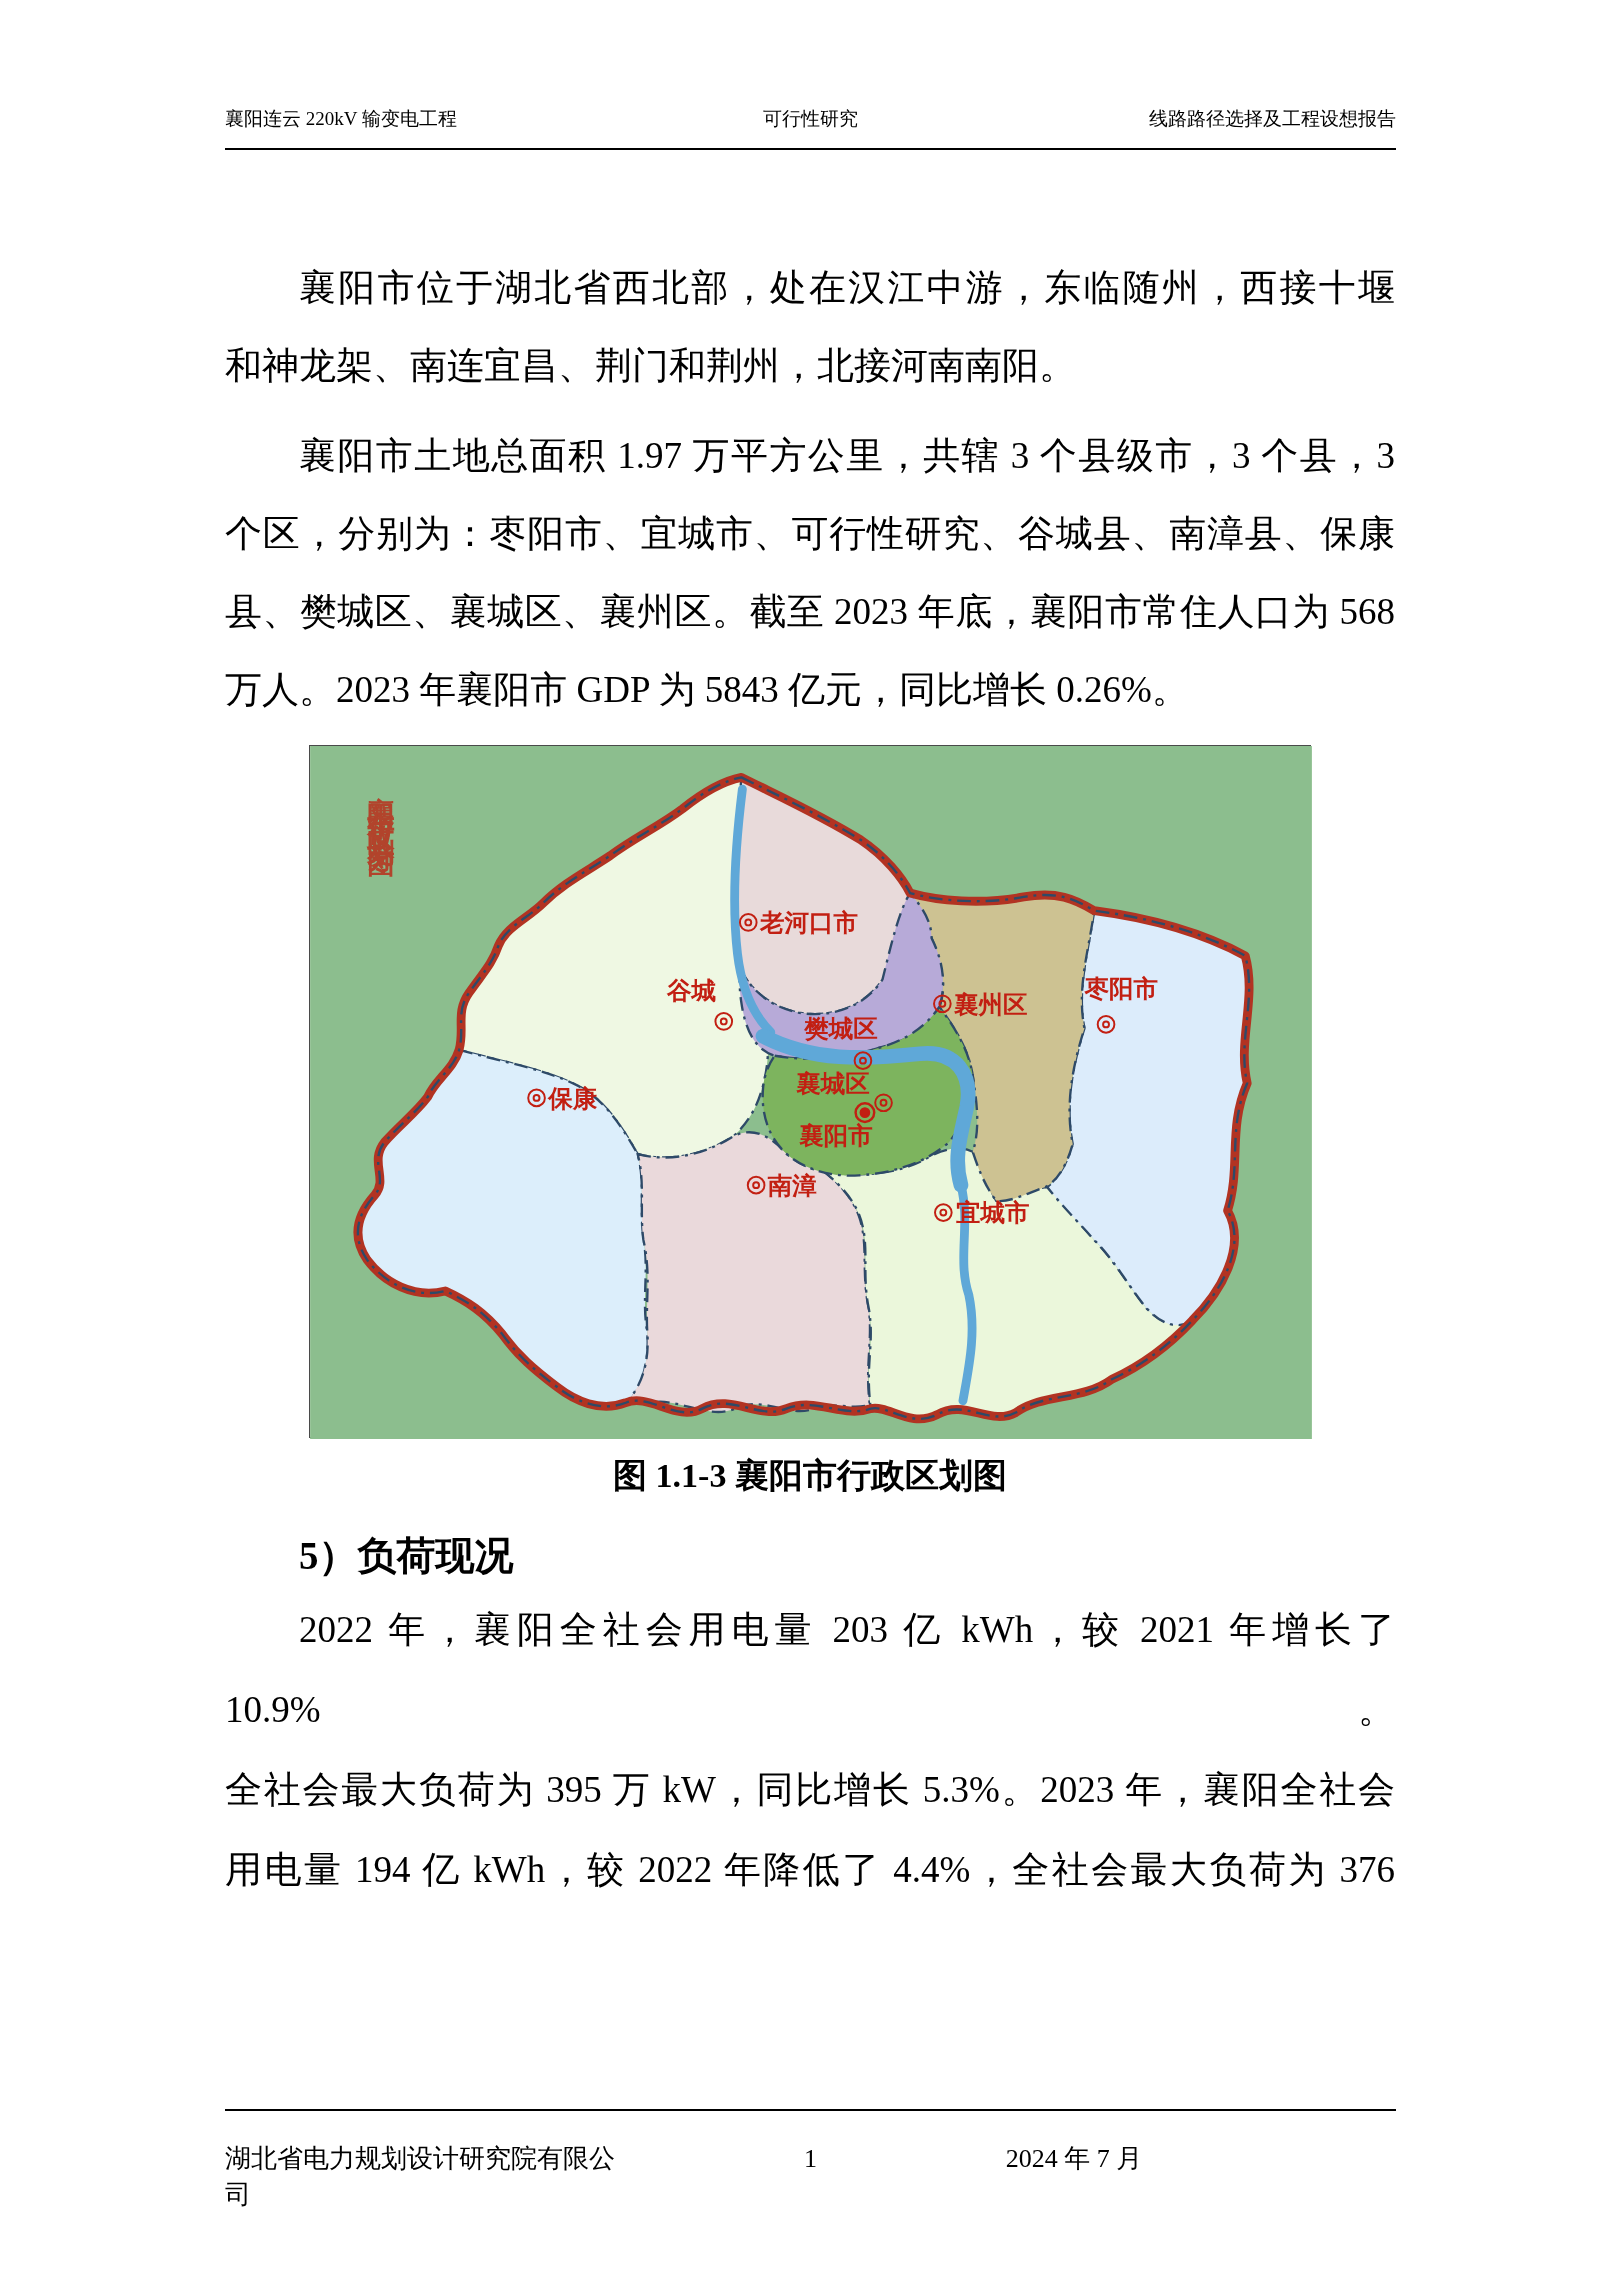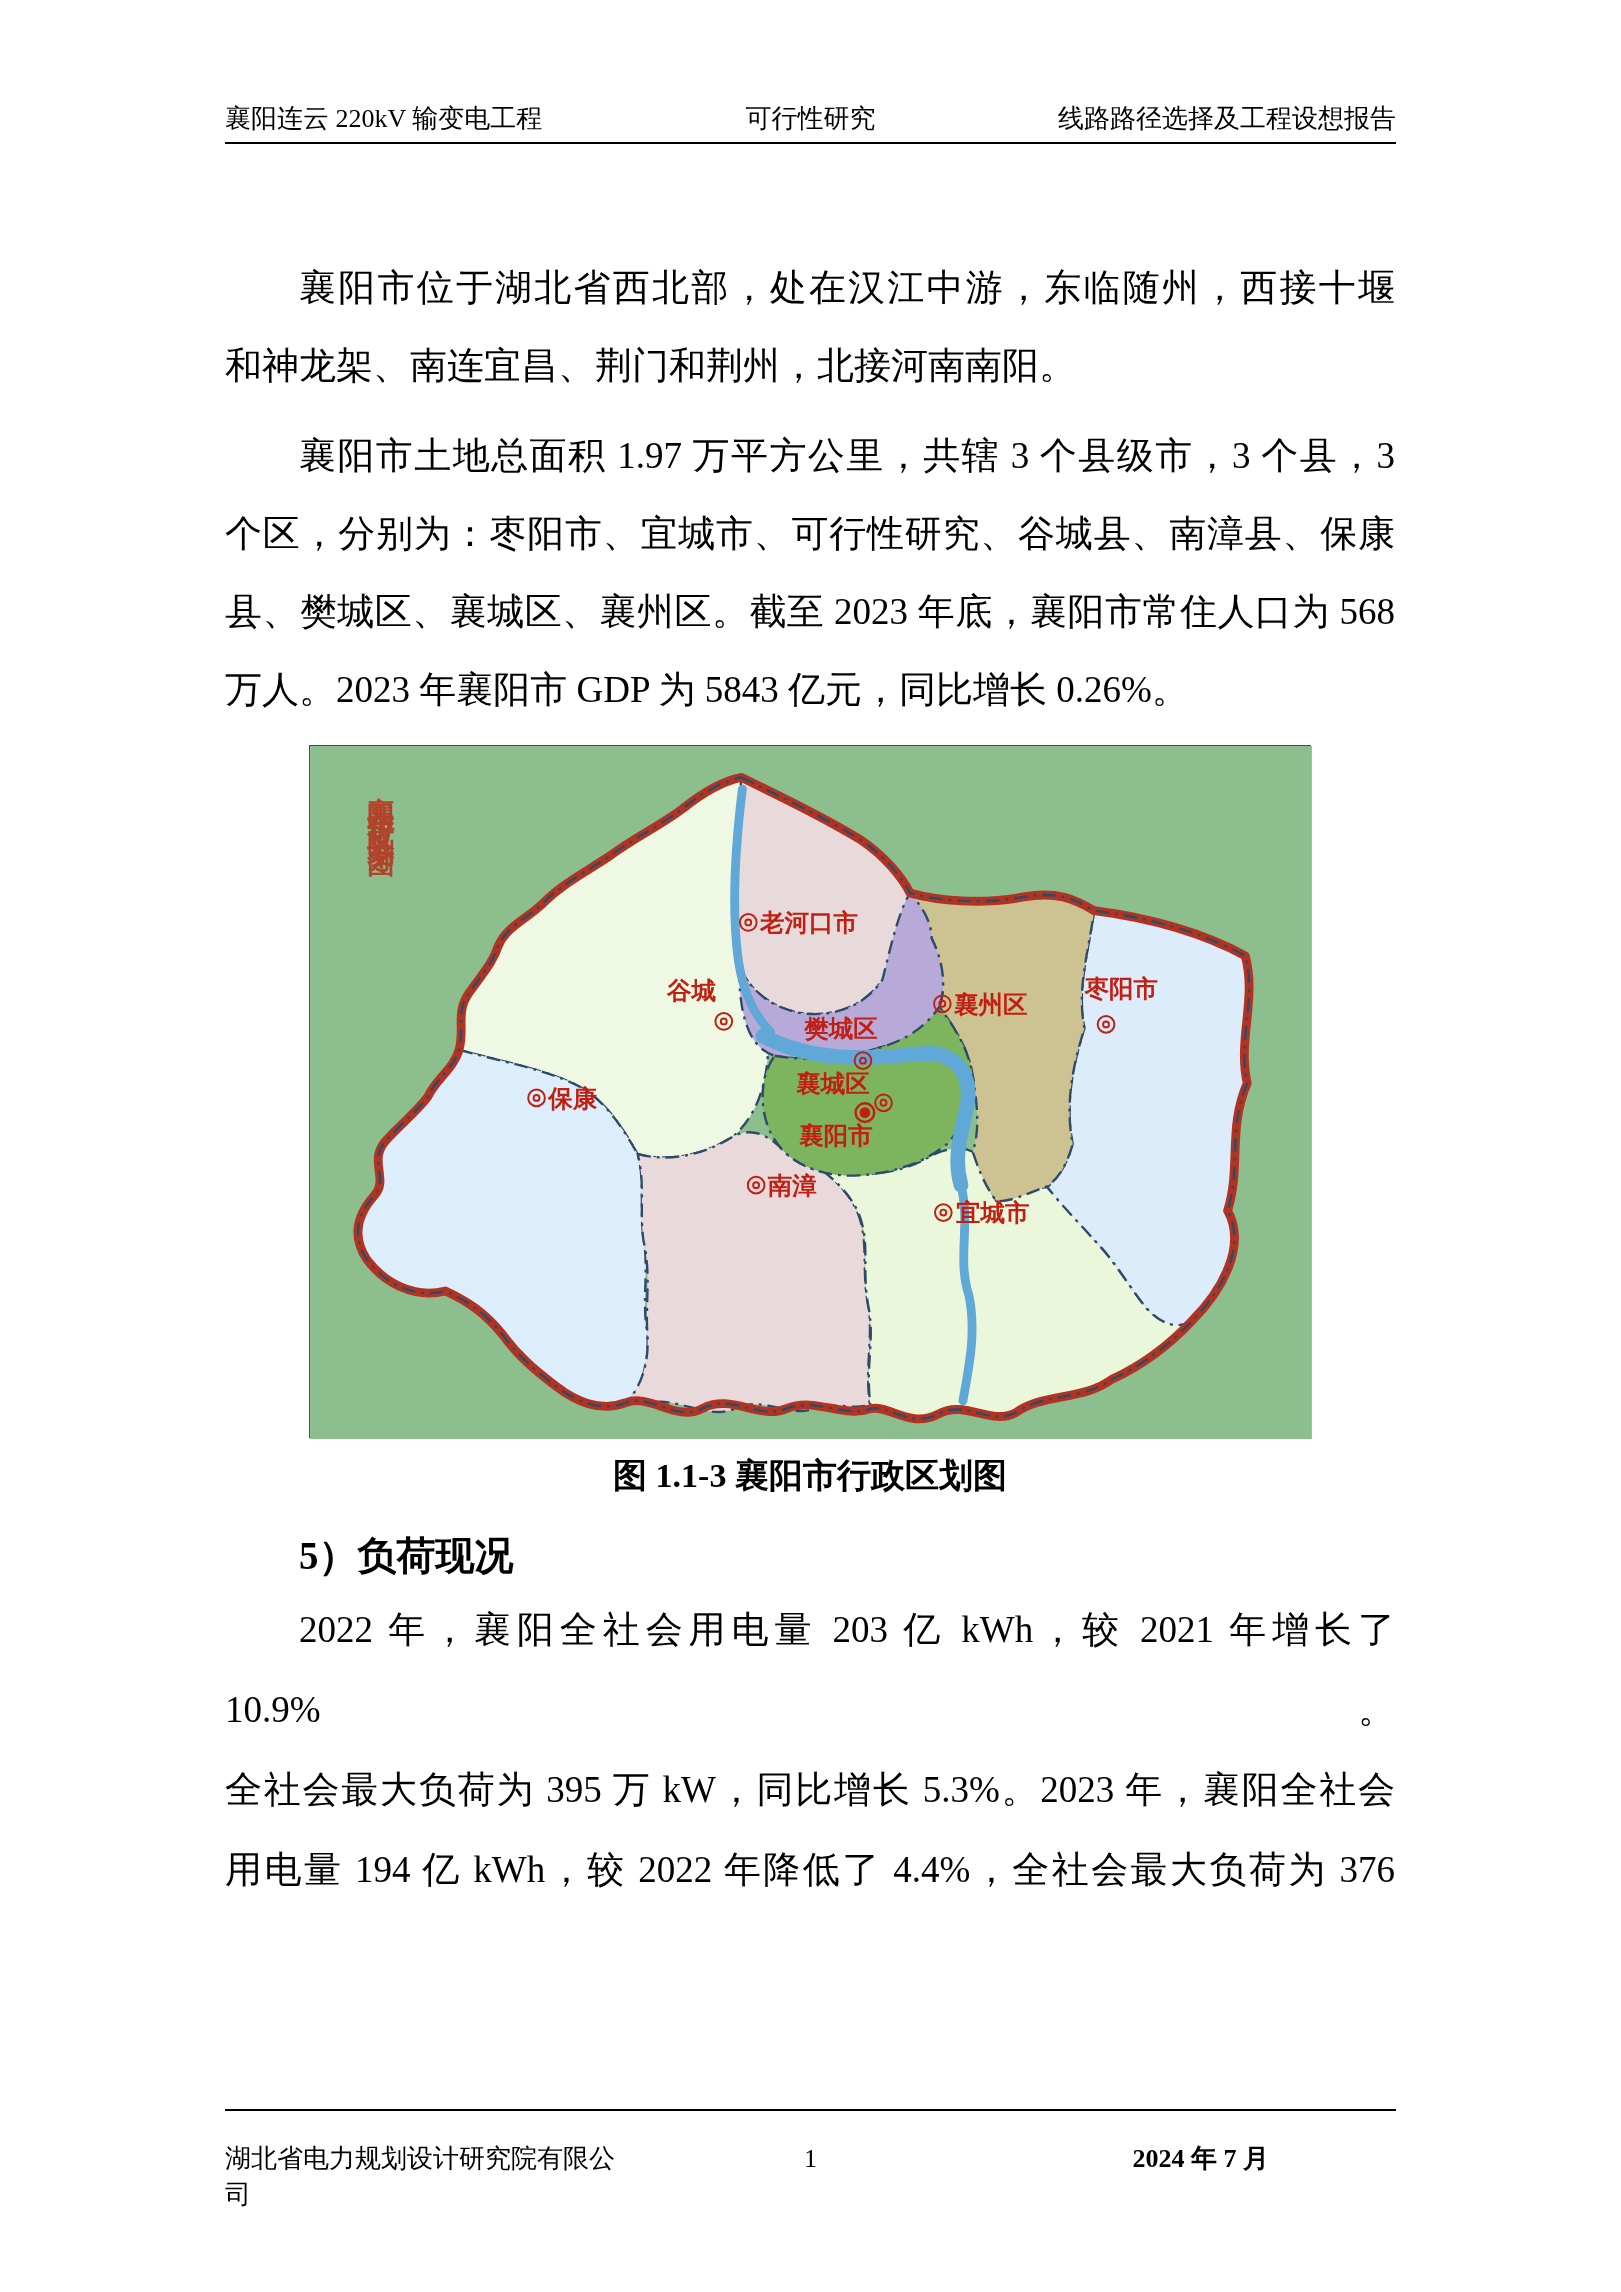--- a/index.html
+++ b/index.html
@@ -12,22 +12,22 @@
     font-family: "Liberation Serif", "DejaVu Serif", serif;
     color: #000000;
     overflow: hidden;
   }
   
   .hdr {
     position: absolute;
     top: 104px; left: 225px; right: 225px;
     display: flex; align-items: flex-end;
     border-bottom: 2.9px solid #000;
-    padding-bottom: 9px;
-    font-size: 26px;
+    padding-bottom: 15px;
+    font-size: 19px;
     line-height: 29px;
   }
   .hdr .h-left  { flex: 1; text-align: left; }
   .hdr .h-mid   { flex: 1; text-align: center; }
   .hdr .h-right { flex: 1; text-align: right; }
   
   .content { position: absolute; top: 237px; left: 225px; width: 1170px; }
   .h1 { font-size: 51px; font-weight: bold; line-height: 61px; }
   .h1 .num { margin-right: 53px; }
   .h2 { font-size: 39px; font-weight: bold; line-height: 49px; margin-top: 39px; }
@@ -80,21 +80,21 @@
   .ftr {
     position: absolute;
     top: 2109px; left: 225px; right: 225px;
     border-top: 2px solid #000;
     padding-top: 30px;
     display: flex; align-items: flex-start;
     font-size: 26px; line-height: 36px;
   }
   .ftr .f-left  { flex: 1; text-align: left; }
   .ftr .f-mid   { flex: 1; text-align: center; }
-  .ftr .f-right { flex: 1; text-align: center; font-weight: bold; }
+  .ftr .f-right { flex: 1; text-align: left; }
 </style>
 </head>
 <body>
 
 <div class="page">
 
   <div class="hdr">
     <span class="h-left">襄阳连云 220kV 输变电工程</span>
     <span class="h-mid">可行性研究</span>
     <span class="h-right">线路路径选择及工程设想报告</span>

